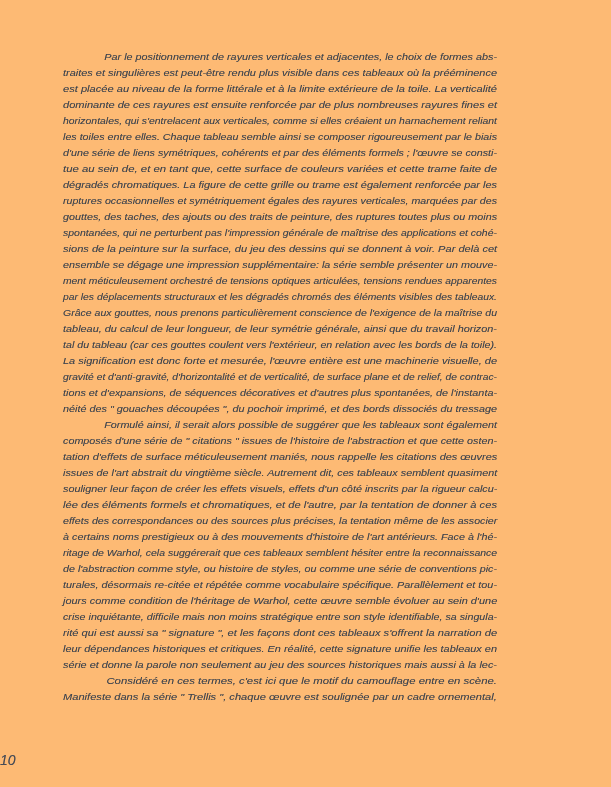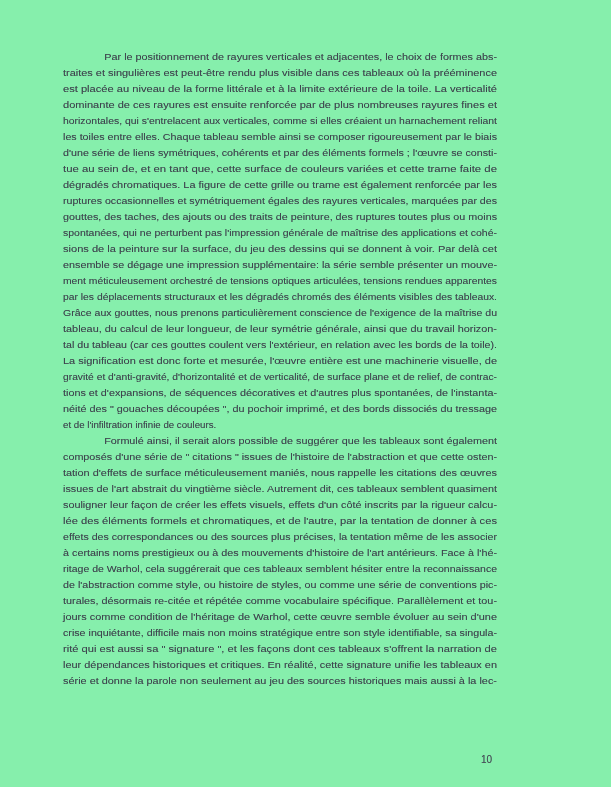--- a/index.html
+++ b/index.html
@@ -4,23 +4,24 @@
 <style>
   html, body {
     margin: 0;
     padding: 0;
     background: #ffffff;
   }
   .page {
     position: relative;
     width: 611px;
     height: 787px;
-    background: #86efac;
+    background: #fdba74;
     overflow: hidden;
     font-family: "Liberation Sans", "DejaVu Sans", sans-serif;
+    font-style: italic;
   }
   .text-block {
     position: absolute;
     left: 63px;
     top: 49px;
     width: 434px;
     color: #3e444e;
     text-shadow: 0 0 0.4px rgba(62, 68, 78, 0.45);
   }
   .para {
@@ -36,22 +37,22 @@
     transform-origin: 0 50%;
   }
   .line.first {
     text-indent: 37px;
   }
   .page-number {
     position: absolute;
     left: 0;
     top: 754px;
     width: 492px;
-    text-align: right;
-    font-size: 10px;
+    text-align: left;
+    font-size: 14px;
     line-height: 12px;
     color: #454b56;
     text-shadow: 0 0 0.4px rgba(69, 75, 86, 0.45);
   }
 </style>
 </head>
 <body>
 
 <div class="page">
   <div class="text-block">
@@ -72,35 +73,38 @@
         <div class="line" style="transform: scaleX(1.1132);">ensemble se dégage une impression supplémentaire: la série semble présenter un mouve-</div>
         <div class="line" style="transform: scaleX(1.0674);">ment méticuleusement orchestré de tensions optiques articulées, tensions rendues apparentes</div>
         <div class="line" style="transform: scaleX(1.0675);">par les déplacements structuraux et les dégradés chromés des éléments visibles des tableaux.</div>
         <div class="line" style="transform: scaleX(1.087);">Grâce aux gouttes, nous prenons particulièrement conscience de l'exigence de la maîtrise du</div>
         <div class="line" style="transform: scaleX(1.124);">tableau, du calcul de leur longueur, de leur symétrie générale, ainsi que du travail horizon-</div>
         <div class="line" style="transform: scaleX(1.1003);">tal du tableau (car ces gouttes coulent vers l'extérieur, en relation avec les bords de la toile).</div>
         <div class="line" style="transform: scaleX(1.1361);">La signification est donc forte et mesurée, l'œuvre entière est une machinerie visuelle, de</div>
         <div class="line" style="transform: scaleX(1.0606);">gravité et d'anti-gravité, d'horizontalité et de verticalité, de surface plane et de relief, de contrac-</div>
         <div class="line" style="transform: scaleX(1.1157);">tions et d'expansions, de séquences décoratives et d'autres plus spontanées, de l'instanta-</div>
         <div class="line" style="transform: scaleX(1.1166);">néité des " gouaches découpées ", du pochoir imprimé, et des bords dissociés du tressage</div>
-        <div class="line last">et de l'infiltration infinie de couleurs.</div>
       </div>
       <div class="para">
         <div class="line first" style="transform: scaleX(1.1136);">Formulé ainsi, il serait alors possible de suggérer que les tableaux sont également</div>
         <div class="line" style="transform: scaleX(1.113);">composés d'une série de " citations " issues de l'histoire de l'abstraction et que cette osten-</div>
         <div class="line" style="transform: scaleX(1.1255);">tation d'effets de surface méticuleusement maniés, nous rappelle les citations des œuvres</div>
         <div class="line" style="transform: scaleX(1.1126);">issues de l'art abstrait du vingtième siècle. Autrement dit, ces tableaux semblent quasiment</div>
         <div class="line" style="transform: scaleX(1.1182);">souligner leur façon de créer les effets visuels, effets d'un côté inscrits par la rigueur calcu-</div>
         <div class="line" style="transform: scaleX(1.1522);">lée des éléments formels et chromatiques, et de l'autre, par la tentation de donner à ces</div>
         <div class="line" style="transform: scaleX(1.0955);">effets des correspondances ou des sources plus précises, la tentation même de les associer</div>
         <div class="line" style="transform: scaleX(1.1128);">à certains noms prestigieux ou à des mouvements d'histoire de l'art antérieurs. Face à l'hé-</div>
         <div class="line" style="transform: scaleX(1.0842);">ritage de Warhol, cela suggérerait que ces tableaux semblent hésiter entre la reconnaissance</div>
         <div class="line" style="transform: scaleX(1.1065);">de l'abstraction comme style, ou histoire de styles, ou comme une série de conventions pic-</div>
         <div class="line" style="transform: scaleX(1.1179);">turales, désormais re-citée et répétée comme vocabulaire spécifique. Parallèlement et tou-</div>
         <div class="line" style="transform: scaleX(1.1301);">jours comme condition de l'héritage de Warhol, cette œuvre semble évoluer au sein d'une</div>
         <div class="line" style="transform: scaleX(1.103);">crise inquiétante, difficile mais non moins stratégique entre son style identifiable, sa singula-</div>
         <div class="line" style="transform: scaleX(1.1499);">rité qui est aussi sa " signature ", et les façons dont ces tableaux s'offrent la narration de</div>
         <div class="line" style="transform: scaleX(1.1271);">leur dépendances historiques et critiques. En réalité, cette signature unifie les tableaux en</div>
         <div class="line" style="transform: scaleX(1.124);">série et donne la parole non seulement au jeu des sources historiques mais aussi à la lec-</div>
       </div>
+      <div class="para">
+        <div class="line first" style="transform: scaleX(1.1729);">Considéré en ces termes, c'est ici que le motif du camouflage entre en scène.</div>
+        <div class="line" style="transform: scaleX(1.1468);">Manifeste dans la série " Trellis ", chaque œuvre est soulignée par un cadre ornemental,</div>
+      </div>
     </div>
   <div class="page-number">10</div>
 </div>
 
 </body></html>

